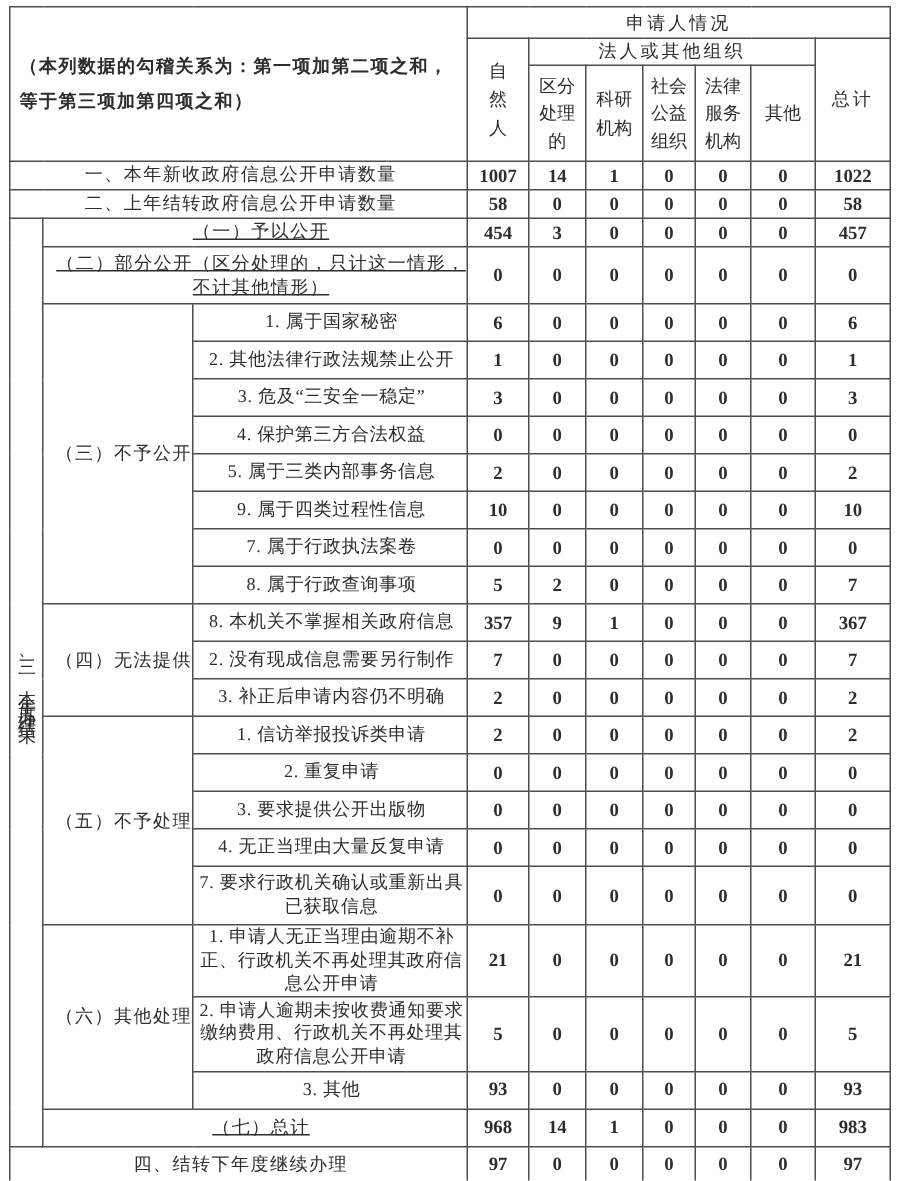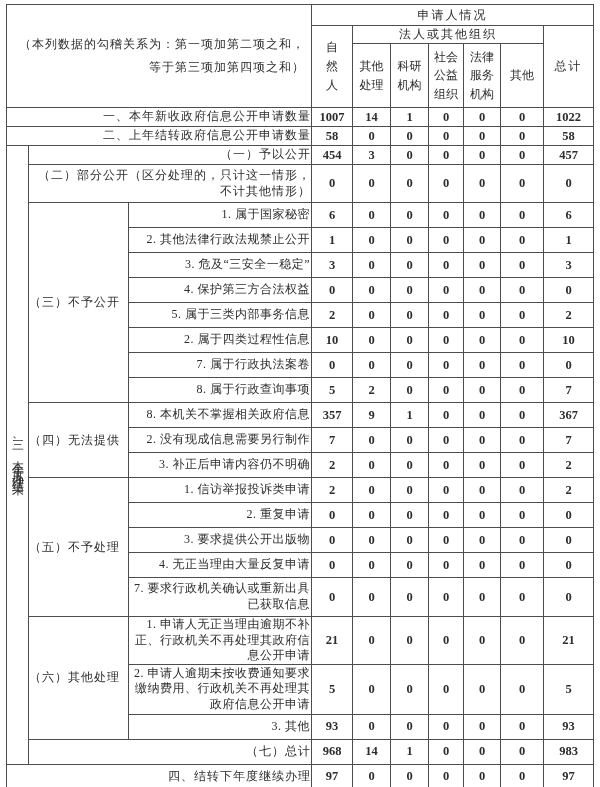--- a/index.html
+++ b/index.html
@@ -12,26 +12,26 @@
   table { border-collapse:collapse; table-layout:fixed; width:587px; }
   td,th {
     border:1px solid #4d4d4d;
     font-size:12px; font-weight:normal;
     overflow:hidden; vertical-align:middle;
     padding:0;
   }
   th { line-height:1.35; letter-spacing:2px; }
   th.leg { letter-spacing:0; line-height:1.55; word-break:break-all; padding:0 2px; }
   th.vhead { letter-spacing:0; line-height:1.6; word-break:break-all; padding:0 13px; }
-  .note { padding:2px 6px; letter-spacing:1px; line-height:1.95; text-align:right; }
-  .label { text-align:right; line-height:1.3; }
+  .note { padding:2px 6px; letter-spacing:1px; line-height:1.95; text-align:left;font-weight:bold; }
+  .label { text-align:center; line-height:1.3; }
   .top  { padding-left:3px; letter-spacing:1px; }
-  .sub  { padding-left:8px; letter-spacing:1px; }
+  .sub  { padding-left:8px; letter-spacing:1px;text-decoration:underline; }
   .item { padding-left:3px; padding-right:1px; letter-spacing:0.5px; }
-  .group { text-align:left; letter-spacing:1px; }
+  .group { text-align:right; letter-spacing:1px; }
   .num { text-align:center; font-weight:bold; font-size:12.5px; letter-spacing:0; }
   .vert {
     writing-mode:vertical-lr; text-orientation:upright;
     text-align:center; letter-spacing:4px; word-break:break-all;
   }
   tr.hr1 { height:21px; } tr.hr2 { height:18px; } tr.hr3 { height:64px; }
   tr.rh19 { height:19px; } tr.rh25 { height:25px; } tr.rh38 { height:38px; }
   tr.rh39 { height:39px; } tr.rh44 { height:44px; } tr.rh50 { height:50px; }
 </style>
 </head>
@@ -56,21 +56,21 @@
         <tr class="hr1">
     <td class="note" colspan="3" rowspan="3">（本列数据的勾稽关系为：第一项加第二项之和，等于第三项加第四项之和）</td>
     <th colspan="7">申请人情况</th>
   </tr>
   <tr class="hr2">
     <th rowspan="2" class="vhead">自然人</th>
     <th colspan="5">法人或其他组织</th>
     <th rowspan="2">总计</th>
   </tr>
   <tr class="hr3">
-    <th class="leg">其他处理</th>
+    <th class="leg">区分处理的</th>
     <th class="leg">科研机构</th>
     <th class="leg">社会公益组织</th>
     <th class="leg">法律服务机构</th>
     <th class="leg">其他</th>
   </tr>
 
   <tr class="rh19">
     <td class="label top" colspan="3">一、本年新收政府信息公开申请数量</td>
   <td class="num">1007</td>
           <td class="num">14</td>
@@ -158,21 +158,21 @@
     <td class="label item">5. 属于三类内部事务信息</td>
   <td class="num">2</td>
           <td class="num">0</td>
           <td class="num">0</td>
           <td class="num">0</td>
           <td class="num">0</td>
           <td class="num">0</td>
           <td class="num">2</td>
         </tr>
   <tr class="rh25">
-    <td class="label item">2. 属于四类过程性信息</td>
+    <td class="label item">9. 属于四类过程性信息</td>
   <td class="num">10</td>
           <td class="num">0</td>
           <td class="num">0</td>
           <td class="num">0</td>
           <td class="num">0</td>
           <td class="num">0</td>
           <td class="num">10</td>
         </tr>
   <tr class="rh25">
     <td class="label item">7. 属于行政执法案卷</td>

